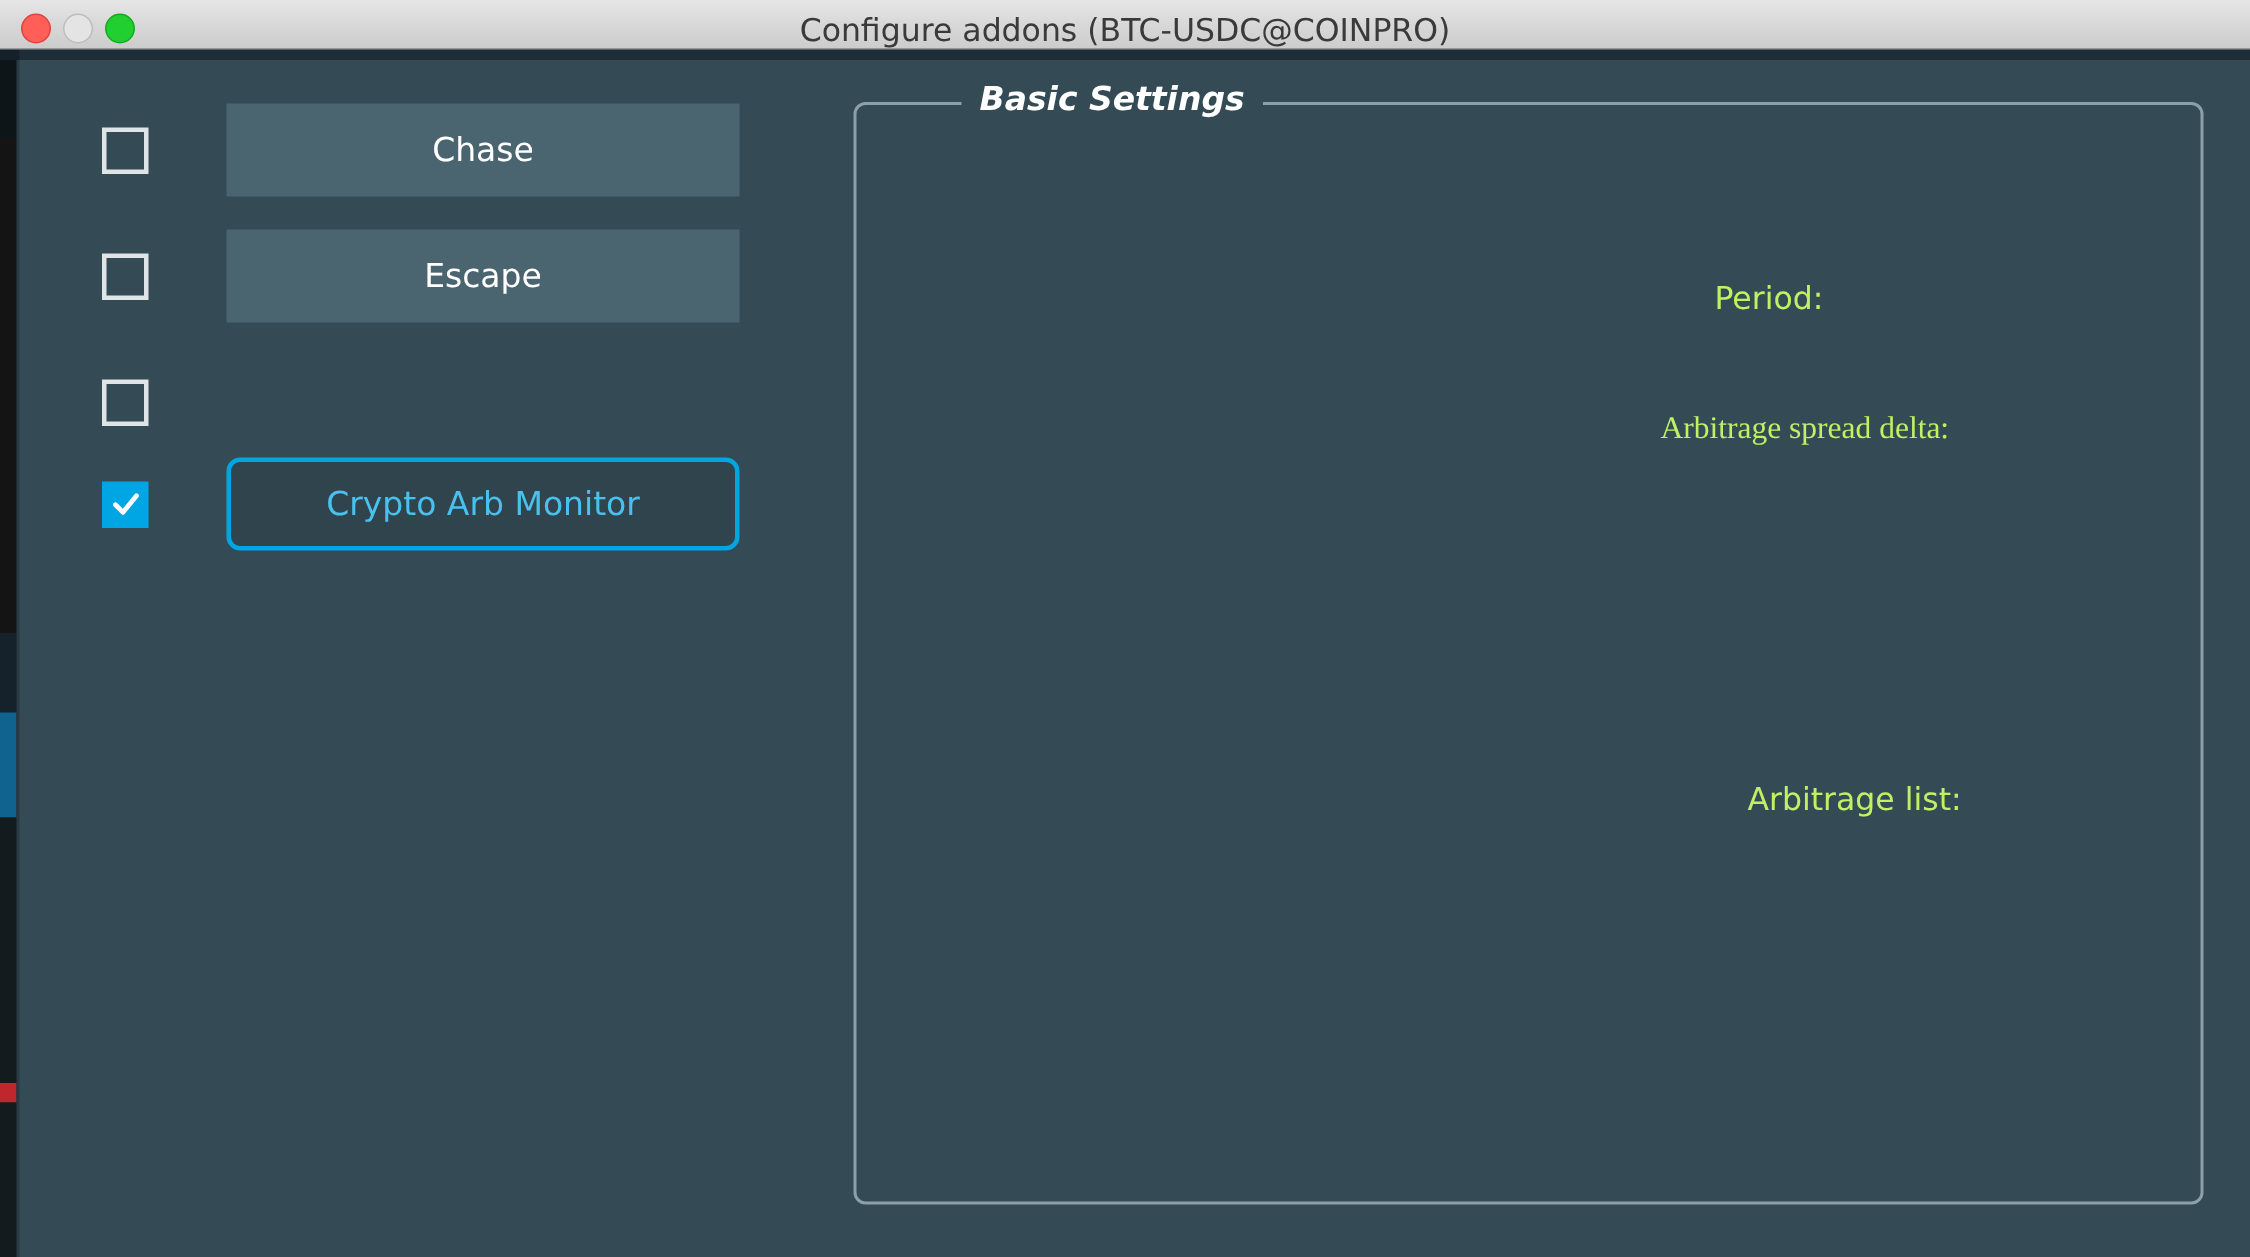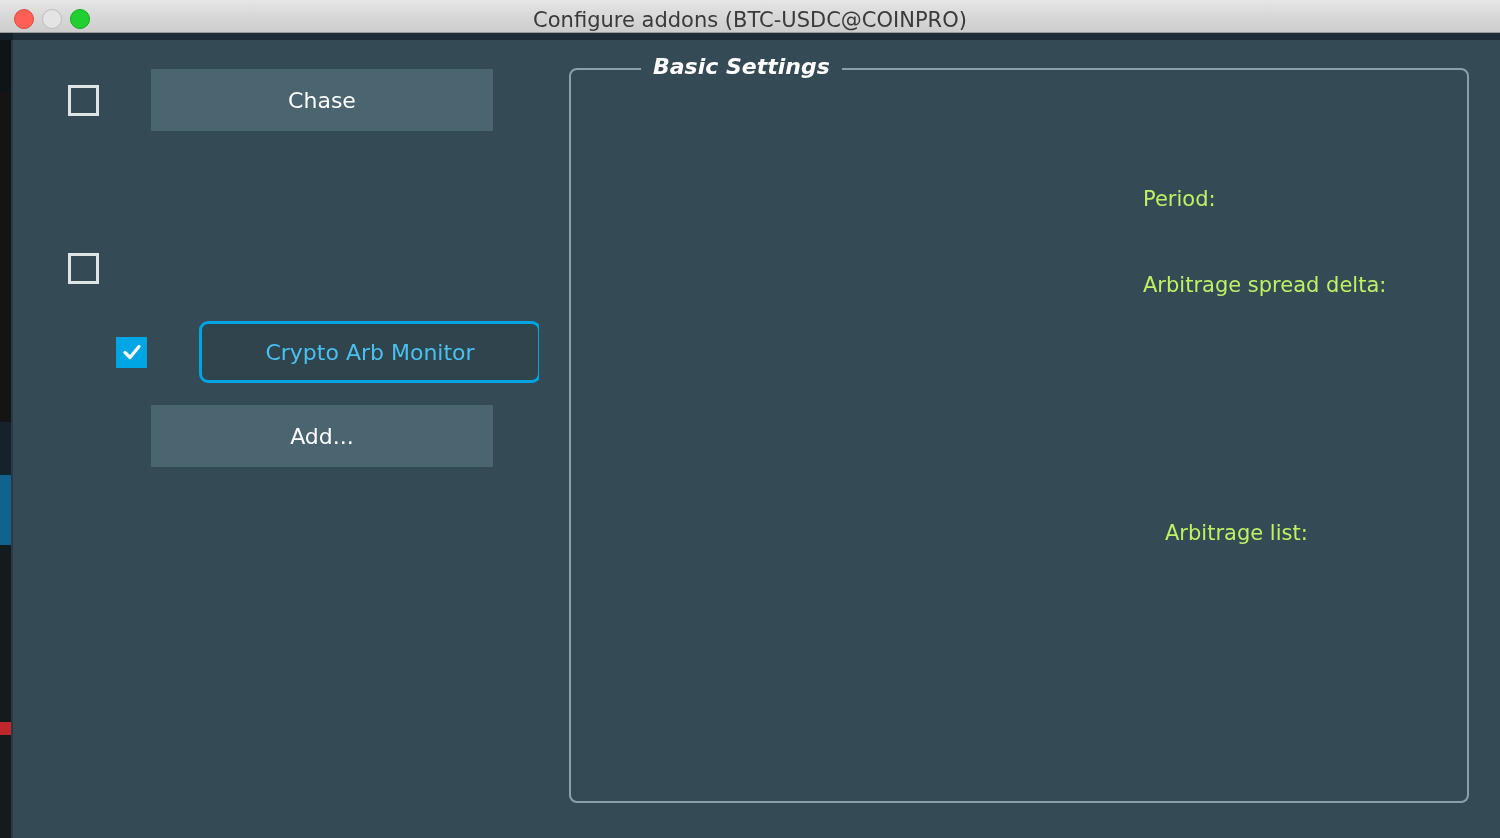--- a/index.html
+++ b/index.html
@@ -169,21 +169,21 @@
   }
 
   .field-label {
     position: absolute;
     color: #bef264;
     font-size: 21px;
     font-family: "DejaVu Sans", "Liberation Sans", sans-serif;
     white-space: nowrap;
   }
   #period-label          { left: 604px; top: 147px; }
-  #spread-delta-label    { left: 604px; top: 233px; }
+  #spread-delta-label    { left: 568px; top: 233px; font-family: Liberation Serif, serif; }
   #arbitrage-list-label  { left: 604px; top: 481px; margin-left: 22px; }
 </style>
 </head>
 <body>
 
 <div id="desktop-backdrop">
   <div class="bg-strip" id="bg-strip-top"></div>
   <div class="bg-strip" id="bg-strip-dark1"></div>
   <div class="bg-strip" id="bg-strip-dark2"></div>
   <div class="bg-strip" id="bg-strip-blue"></div>
@@ -208,39 +208,42 @@
 
     <div id="left-pane">
 
       <div class="addon-row" style="top:26px;">
         <div class="addon-checkbox">
           
         </div>
         <div class="addon-button">Chase</div>
       </div>
 
+      <div class="addon-row" style="top:110px;">
+        <div class="addon-checkbox">
+          
+        </div>
+        <div class="addon-button">Escape</div>
+      </div>
 
       <div class="addon-row" style="top:194px;">
         <div class="addon-checkbox">
           
         </div>
       </div>
 
-      <div class="addon-row" style="top:278px;margin-left:48px;">
+      <div class="addon-row" style="top:262px;">
         <div class="addon-checkbox checked">
           <svg width="22" height="22" viewBox="0 0 22 22">
               <path d="M4 11.5 L9 16.5 L18 5.5" stroke="#ffffff" stroke-width="3.2" fill="none" stroke-linecap="round" stroke-linejoin="round"></path>
             </svg>
         </div>
         <div class="addon-button selected">Crypto Arb Monitor</div>
       </div>
 
-      <div class="addon-row" style="top:362px;">
-        <div class="addon-button">Add...</div>
-      </div>
 
     </div>
 
     <div id="right-pane">
 
       <div id="basic-settings-group">
         <div id="basic-settings-legend">Basic Settings</div>
       </div>
 
       <div class="field-label" id="period-label">Period:</div>

